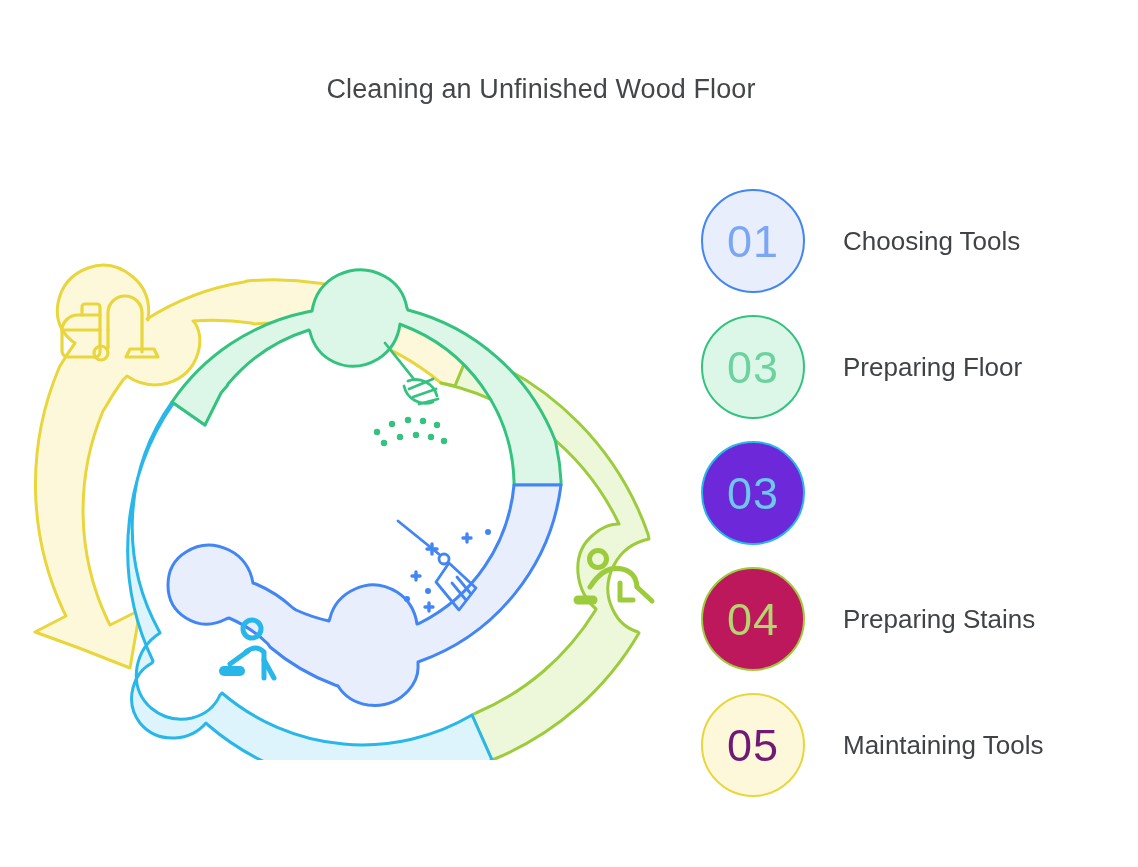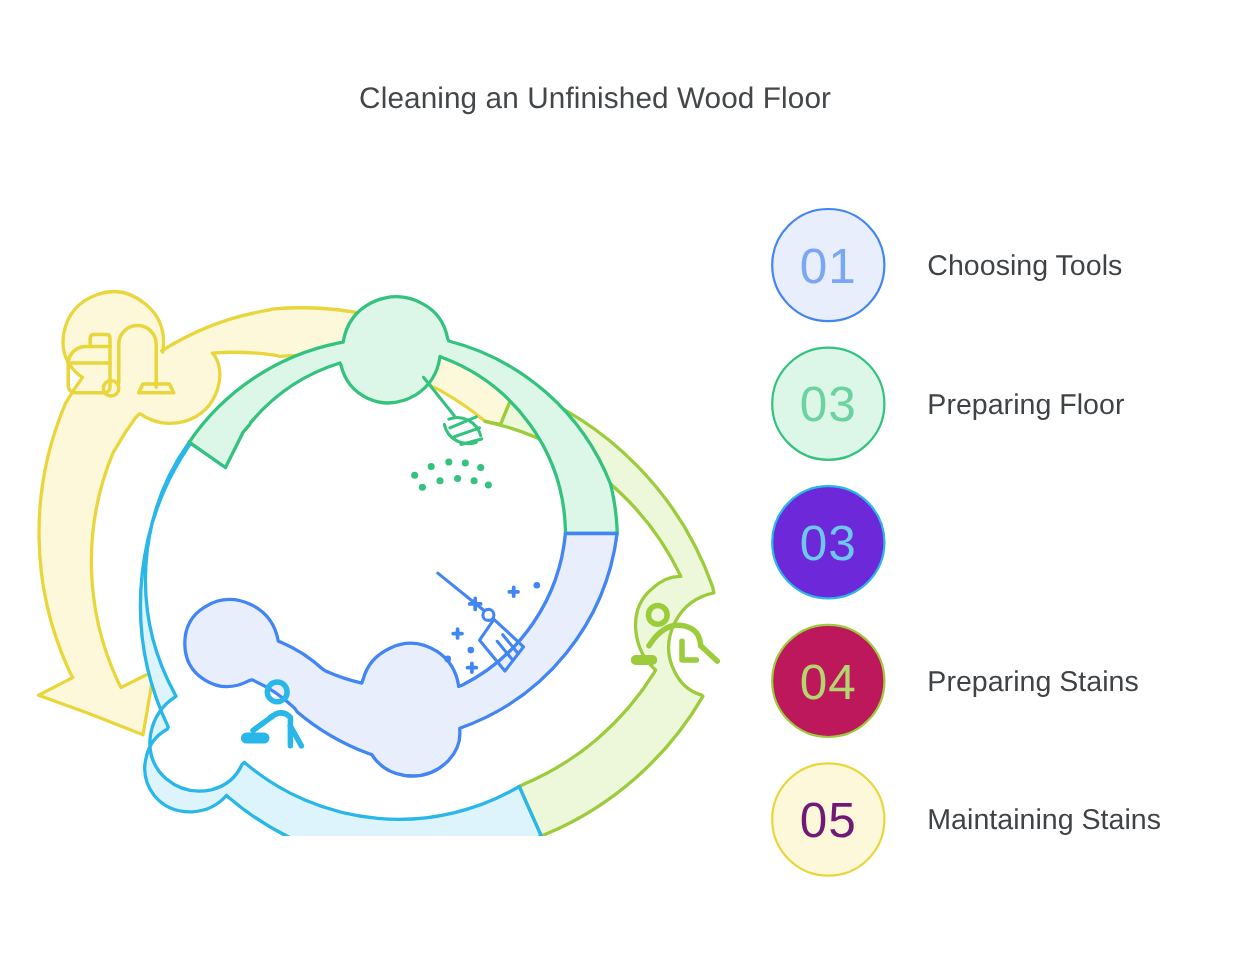--- a/index.html
+++ b/index.html
@@ -318,17 +318,17 @@
       <div class="badge" style="border-color:#9ccc3c;background:#be185d;">
         <span class="badge-num" style="color:#b4d66e;">04</span>
       </div>
       <div class="legend-label">Preparing Stains</div>
     </div>
 
     <div class="legend-row">
       <div class="badge" style="border-color:#e8d63c;background:#fdf8da;">
         <span class="badge-num" style="color:#701a75;">05</span>
       </div>
-      <div class="legend-label">Maintaining Stains</div>
+      <div class="legend-label">Maintaining Tools</div>
     </div>
 
   </div>
 </div>
 
 </body></html>

